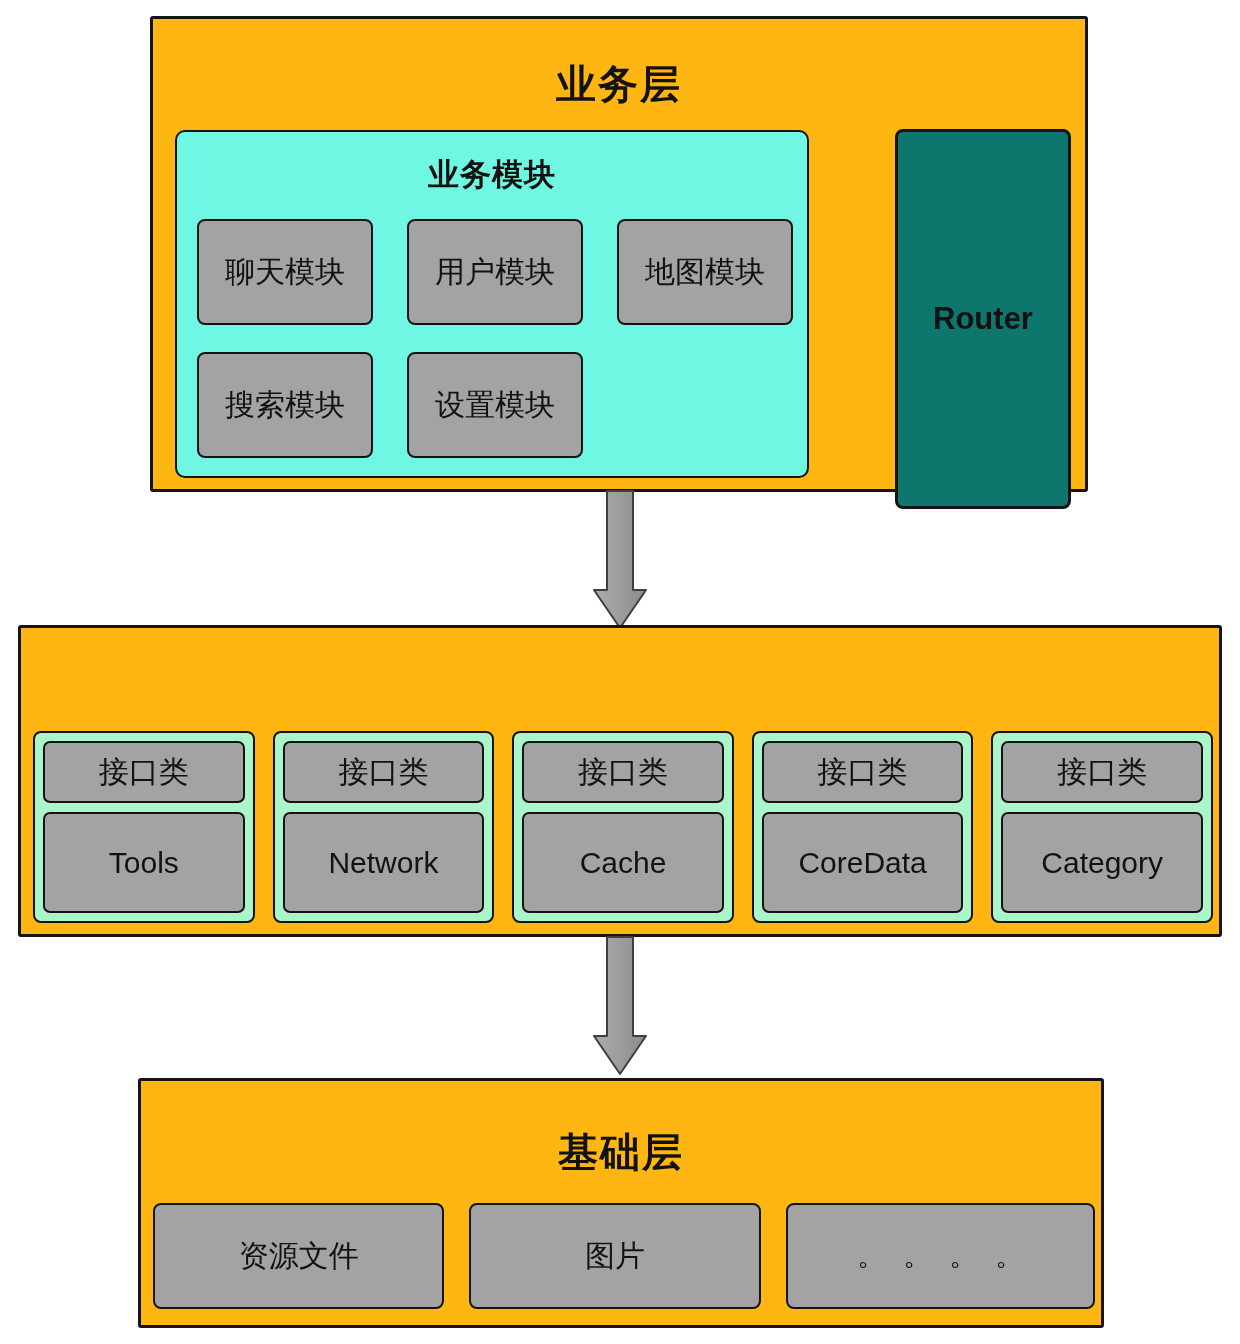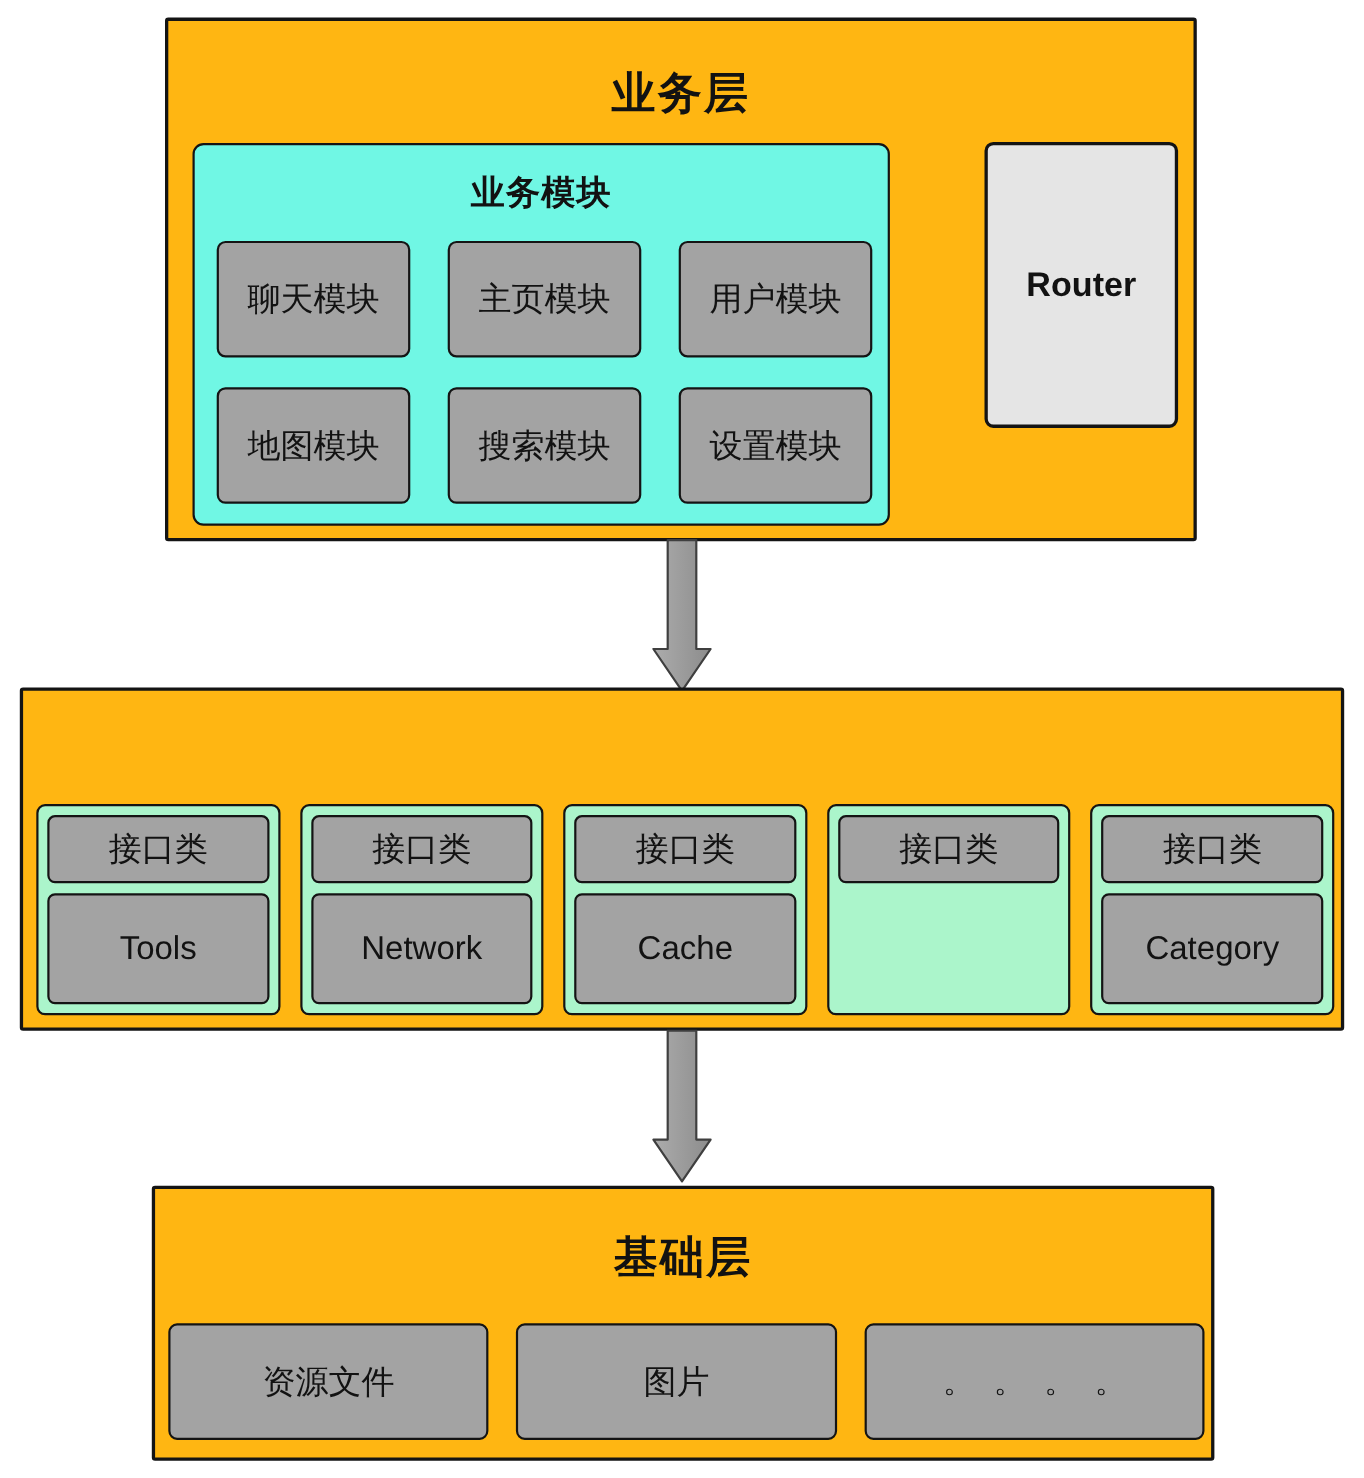--- a/index.html
+++ b/index.html
@@ -46,22 +46,22 @@
   .white-box {
     background:#a3a3a3;
     border:2px solid #141414;
     border-radius:8px;
     display:flex; align-items:center; justify-content:center;
     font-size:30px;
   }
   .mg-box { width:176px; height:106px; }
 
   #router-box {
-    position:absolute; left:742px; top:110px; width:176px; height:260px;
-    background:#e5e5e5;
+    position:absolute; left:742px; top:110px; width:176px; height:380px;
+    background:#0f766e;
     border:3px solid #141414;
     border-radius:8px;
     display:flex; align-items:center; justify-content:center;
     font-size:31px; font-weight:700;text-align:right;
   }
 
   
   .arrow { position:absolute; width:64px; height:140px; }
   #arrow-1 { left:588px; top:490px; }
   #arrow-2 { left:588px; top:936px; }
@@ -79,41 +79,40 @@
     border:2.5px solid #141414;
     border-radius:8px;
     padding:8px;
     display:flex; flex-direction:column; gap:9px;
   }
   .iface-box { height:62px; border-radius:7px; }
   .name-box  { flex:1; border-radius:7px; }
 
   
   #foundation-layer { left:138px; top:1078px; width:966px; height:250px; }
-  #foundation-layer .layer-title { margin-top:34px; }
+  #foundation-layer .layer-title { margin-top:44px; }
   .fl-row {
     position:absolute; left:12px; top:122px; width:942px;
     display:flex; gap:25px;
   }
   .fl-box { flex:1; height:106px; }
   .dots-box { letter-spacing:18px; padding-left:18px; font-size:28px; }
 </style>
 </head>
 <body>
 
 <div class="canvas">
 
   <div class="layer" id="business-layer">
     <div class="layer-title">业务层</div>
 
     <div id="module-group">
       <div id="module-group-title">业务模块</div>
       <div class="mg-grid">
         <div class="white-box mg-box">聊天模块</div>
-        <div class="white-box mg-box">主页模块</div>
         <div class="white-box mg-box">用户模块</div>
         <div class="white-box mg-box">地图模块</div>
         <div class="white-box mg-box">搜索模块</div>
         <div class="white-box mg-box">设置模块</div>
       </div>
     </div>
 
     <div id="router-box">Router</div>
   </div>
 
@@ -140,20 +139,21 @@
         <div class="white-box name-box">Network</div>
       </div>
 
       <div class="core-col">
         <div class="white-box iface-box">接口类</div>
         <div class="white-box name-box">Cache</div>
       </div>
 
       <div class="core-col">
         <div class="white-box iface-box">接口类</div>
+        <div class="white-box name-box">CoreData</div>
       </div>
 
       <div class="core-col">
         <div class="white-box iface-box">接口类</div>
         <div class="white-box name-box">Category</div>
       </div>
 
     </div>
   </div>
 

